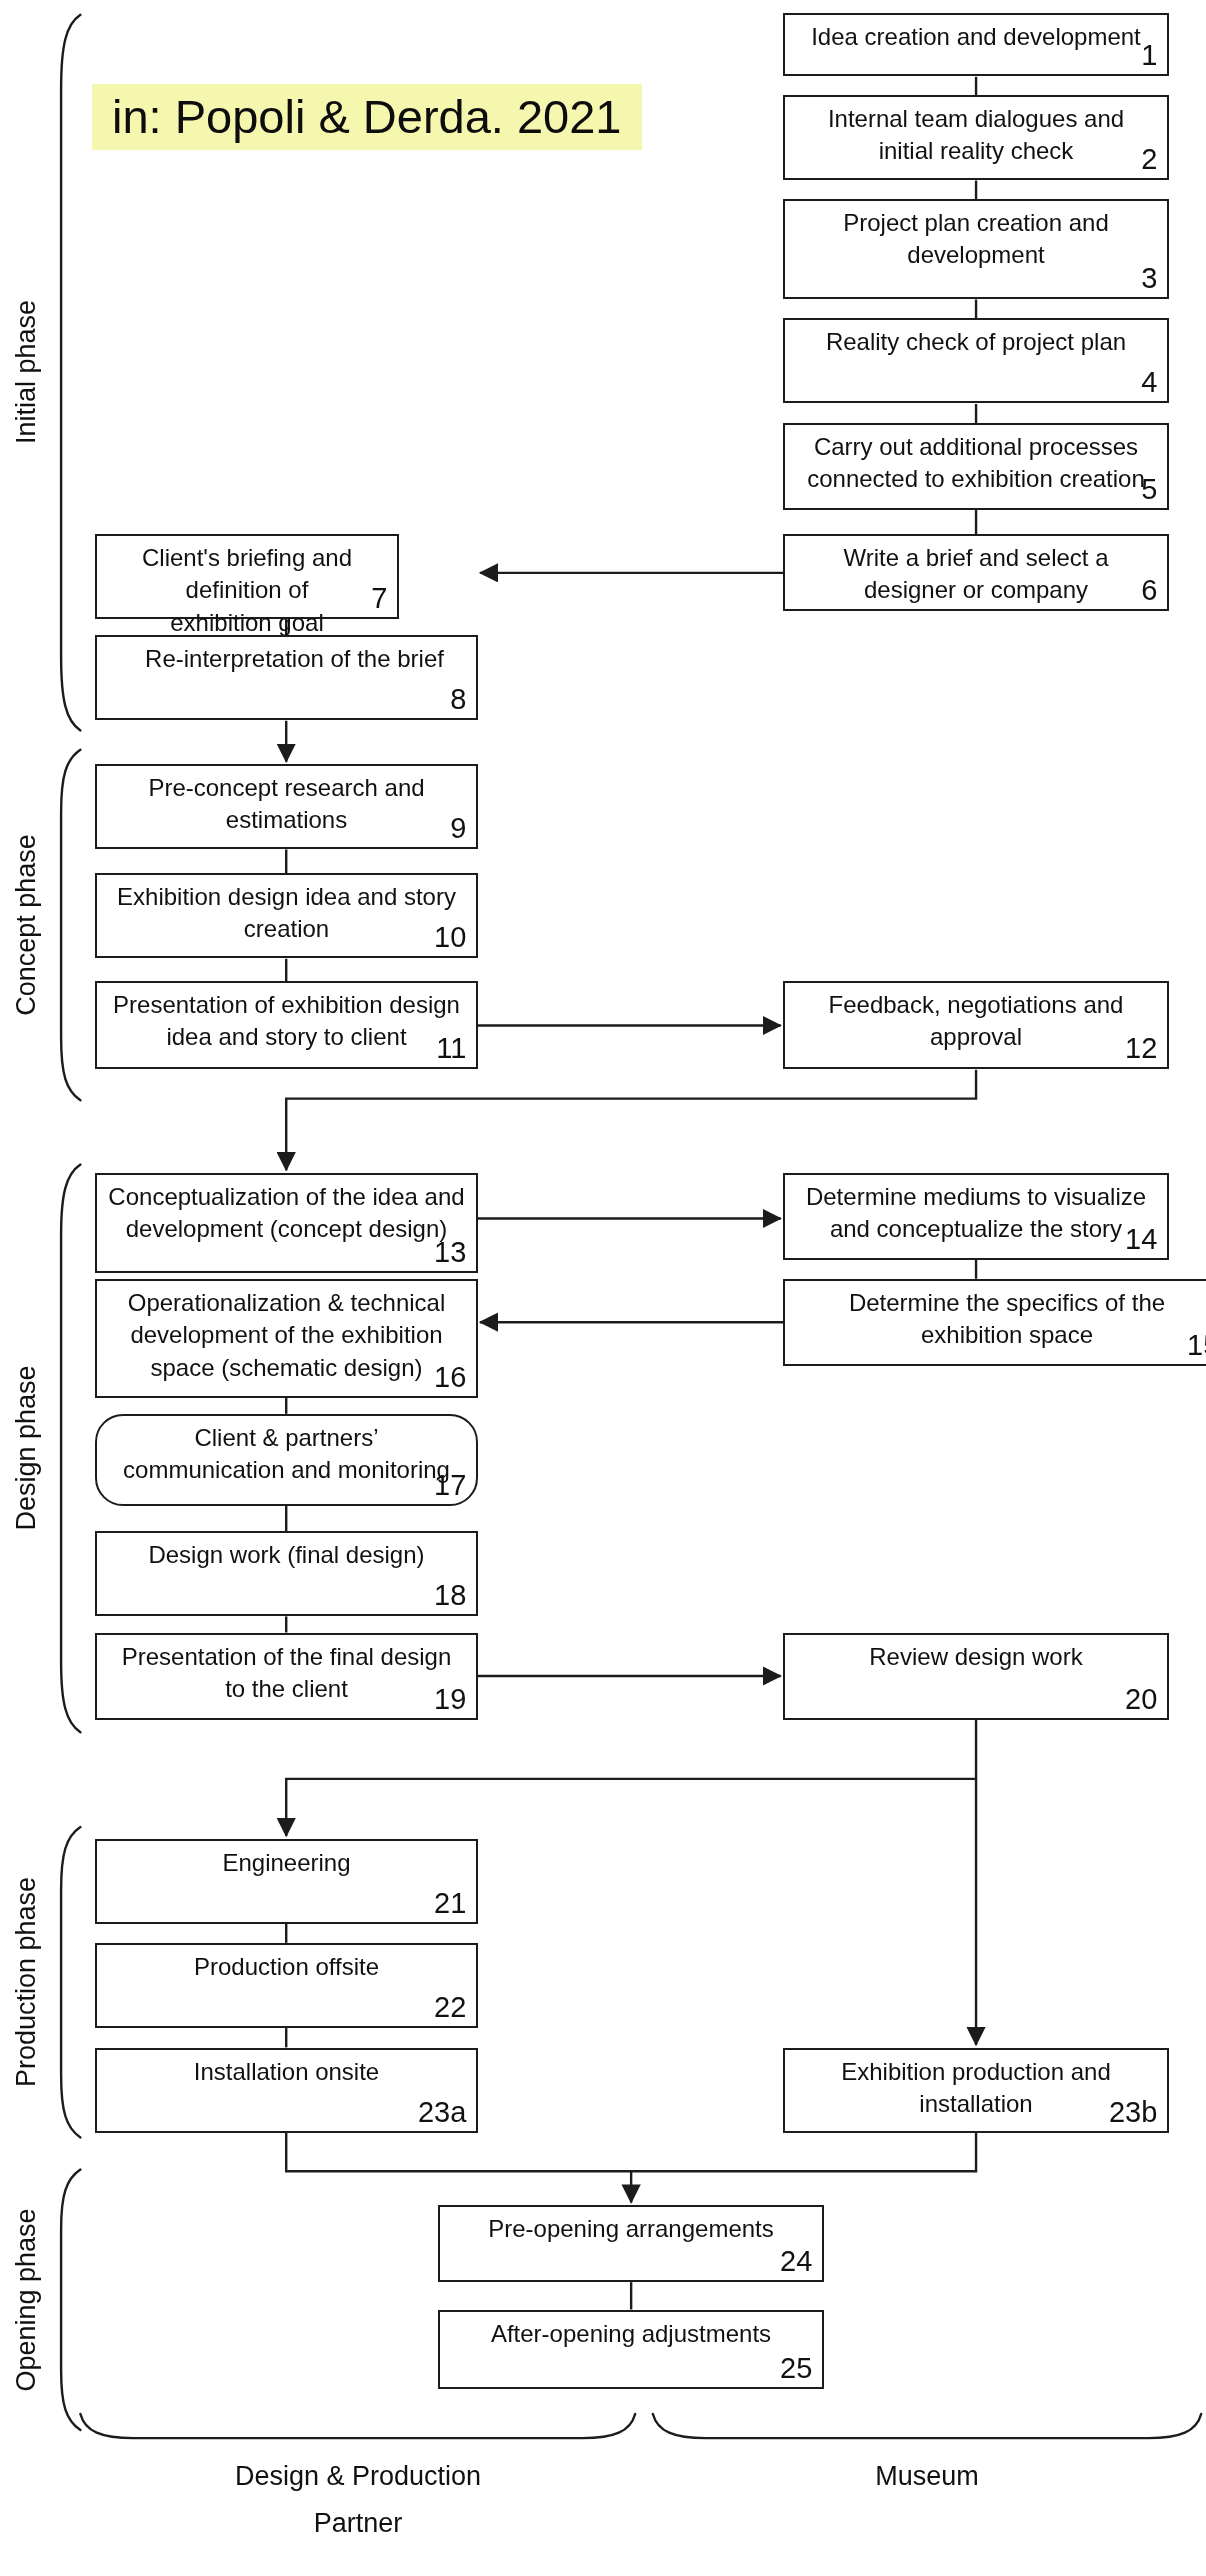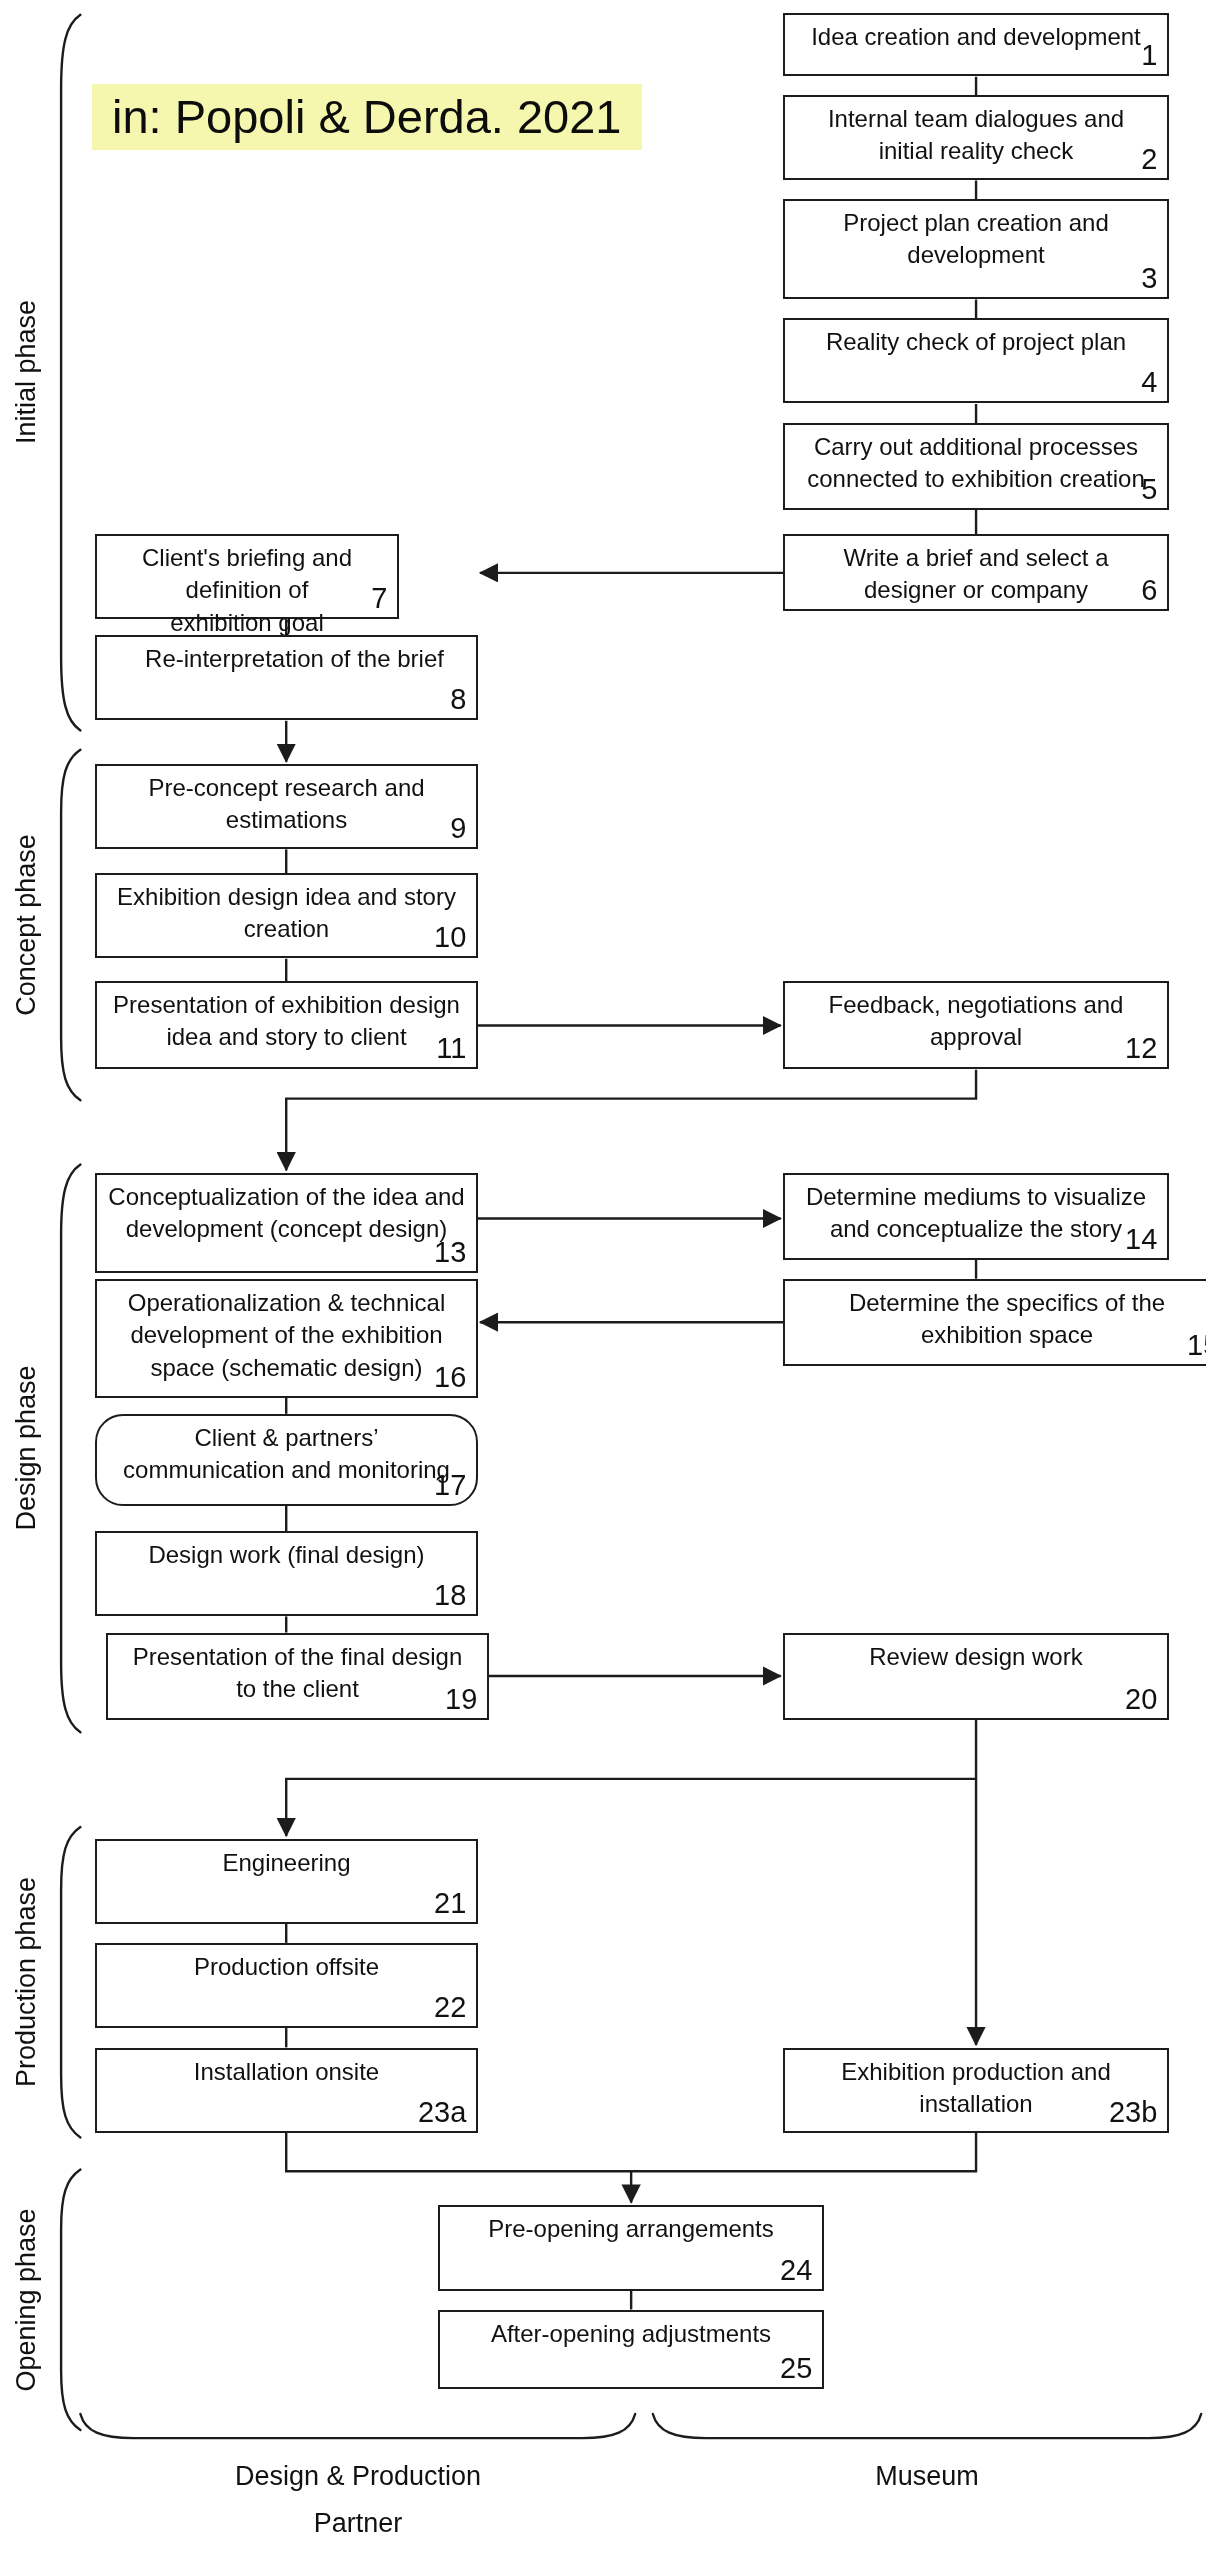--- a/index.html
+++ b/index.html
@@ -191,21 +191,21 @@
       </div>
       <div class="box" style="left: 95px; top: 1414px; width: 383px; height: 92px; border-radius: 28px;">
         <div class="box-text">Client &amp; partners’
 communication and monitoring</div>
         <span class="box-number">17</span>
       </div>
       <div class="box" style="left: 95px; top: 1531px; width: 383px; height: 85px;">
         <div class="box-text">Design work (final design)</div>
         <span class="box-number">18</span>
       </div>
-      <div class="box" style="left: 106px; top: 1633px; width: 383px; height: 87px;">
+      <div class="box" style="left: 95px; top: 1633px; width: 383px; height: 87px;">
         <div class="box-text">Presentation of the final design
 to the client</div>
         <span class="box-number">19</span>
       </div>
       <div class="box" style="left: 783px; top: 1633px; width: 386px; height: 87px;">
         <div class="box-text">Review design work</div>
         <span class="box-number">20</span>
       </div>
       <div class="box" style="left: 95px; top: 1839px; width: 383px; height: 85px;">
         <div class="box-text">Engineering</div>
@@ -217,21 +217,21 @@
       </div>
       <div class="box" style="left: 95px; top: 2048px; width: 383px; height: 85px;">
         <div class="box-text">Installation onsite</div>
         <span class="box-number">23a</span>
       </div>
       <div class="box" style="left: 783px; top: 2048px; width: 386px; height: 85px;">
         <div class="box-text">Exhibition production and
 installation</div>
         <span class="box-number">23b</span>
       </div>
-      <div class="box" style="left: 438px; top: 2205px; width: 386px; height: 86px;">
+      <div class="box" style="left: 438px; top: 2205px; width: 386px; height: 77px;">
         <div class="box-text">Pre-opening arrangements</div>
         <span class="box-number">24</span>
       </div>
       <div class="box" style="left: 438px; top: 2310px; width: 386px; height: 79px;">
         <div class="box-text">After-opening adjustments</div>
         <span class="box-number">25</span>
       </div>
     </div>
 
   <div class="footer-label" style="left:358px;top:2453px;">Design &amp; Production

